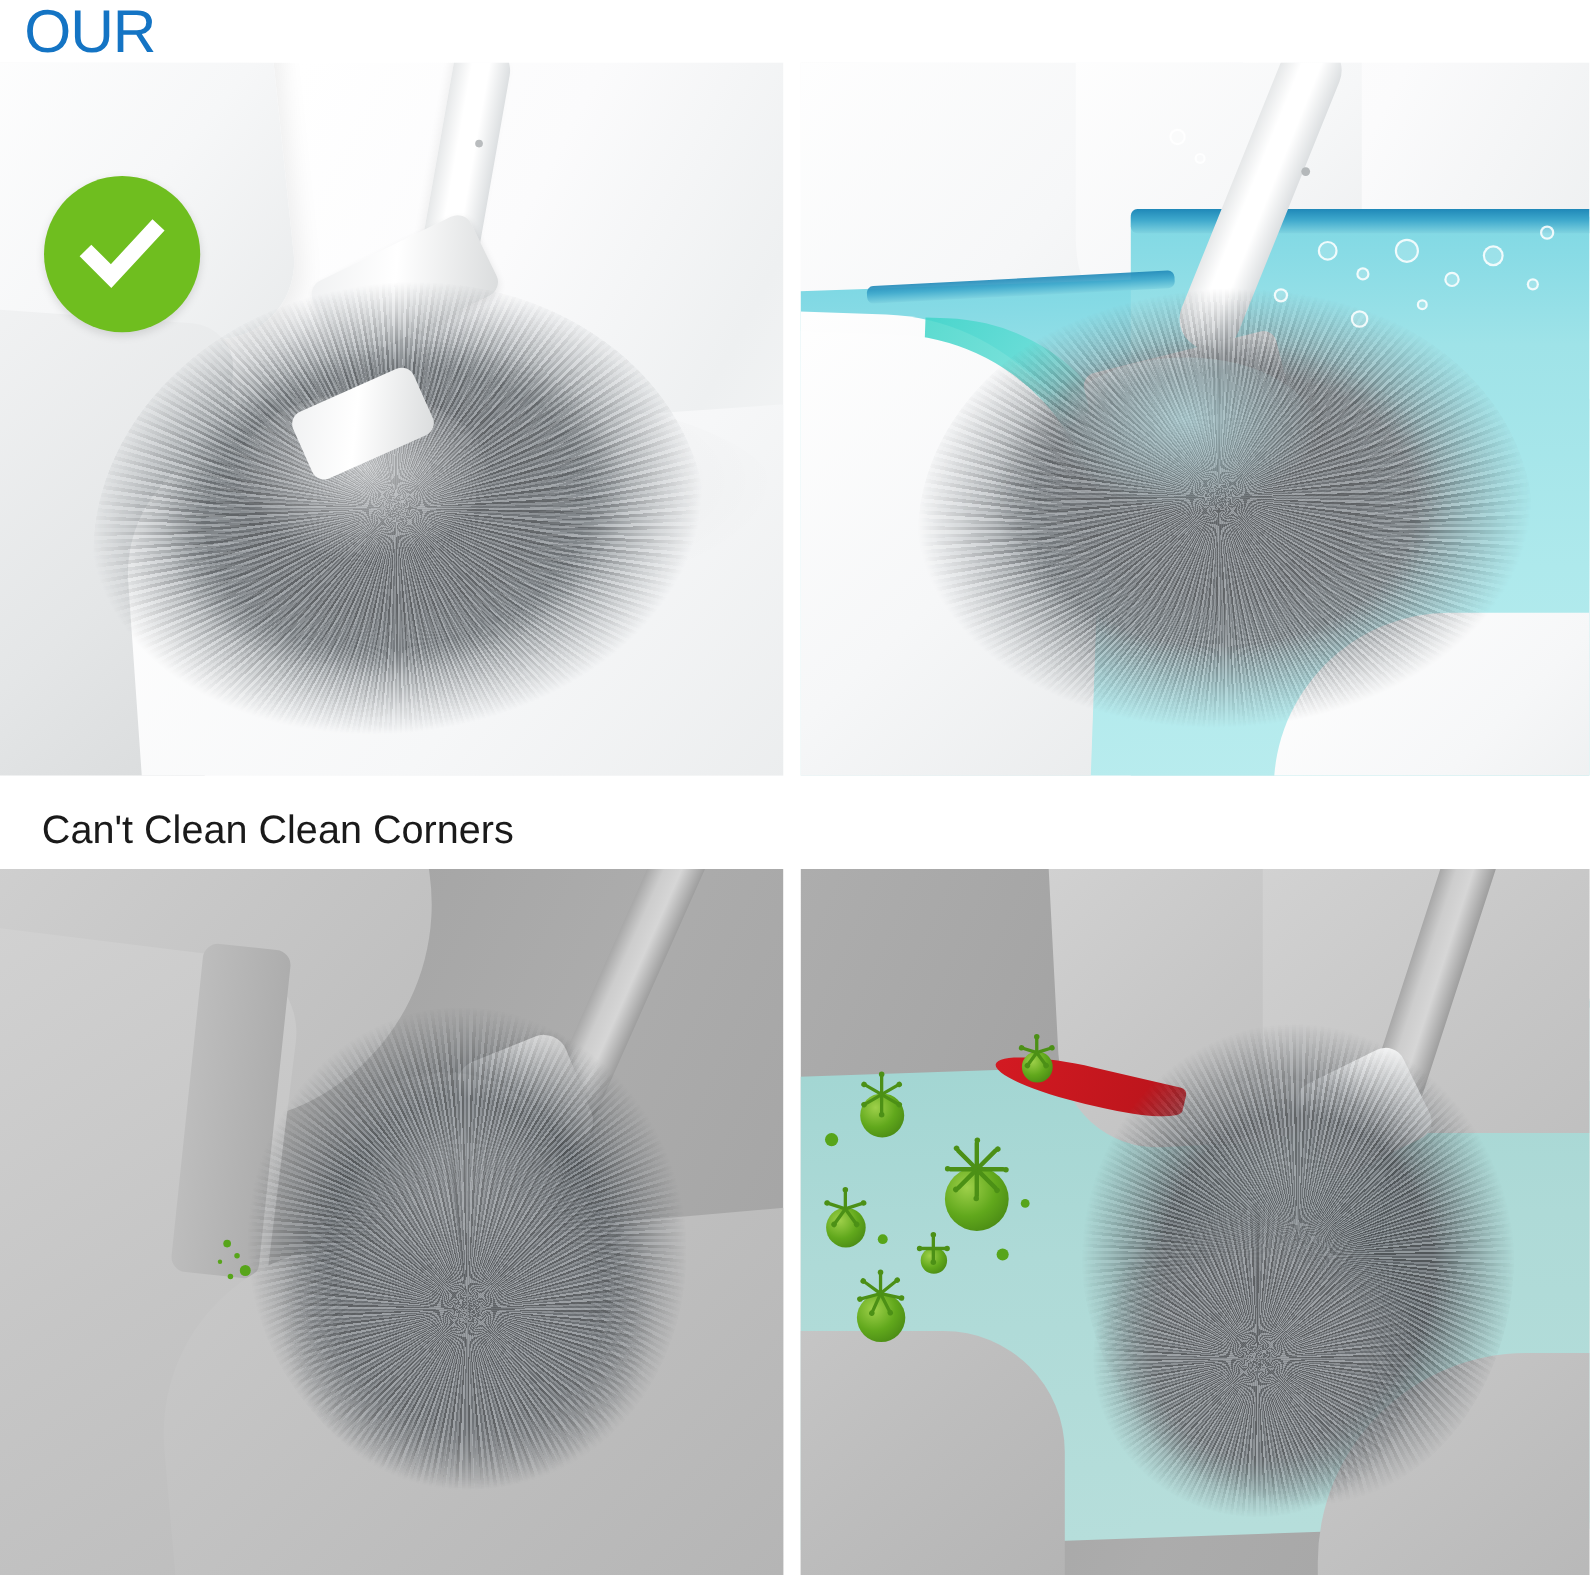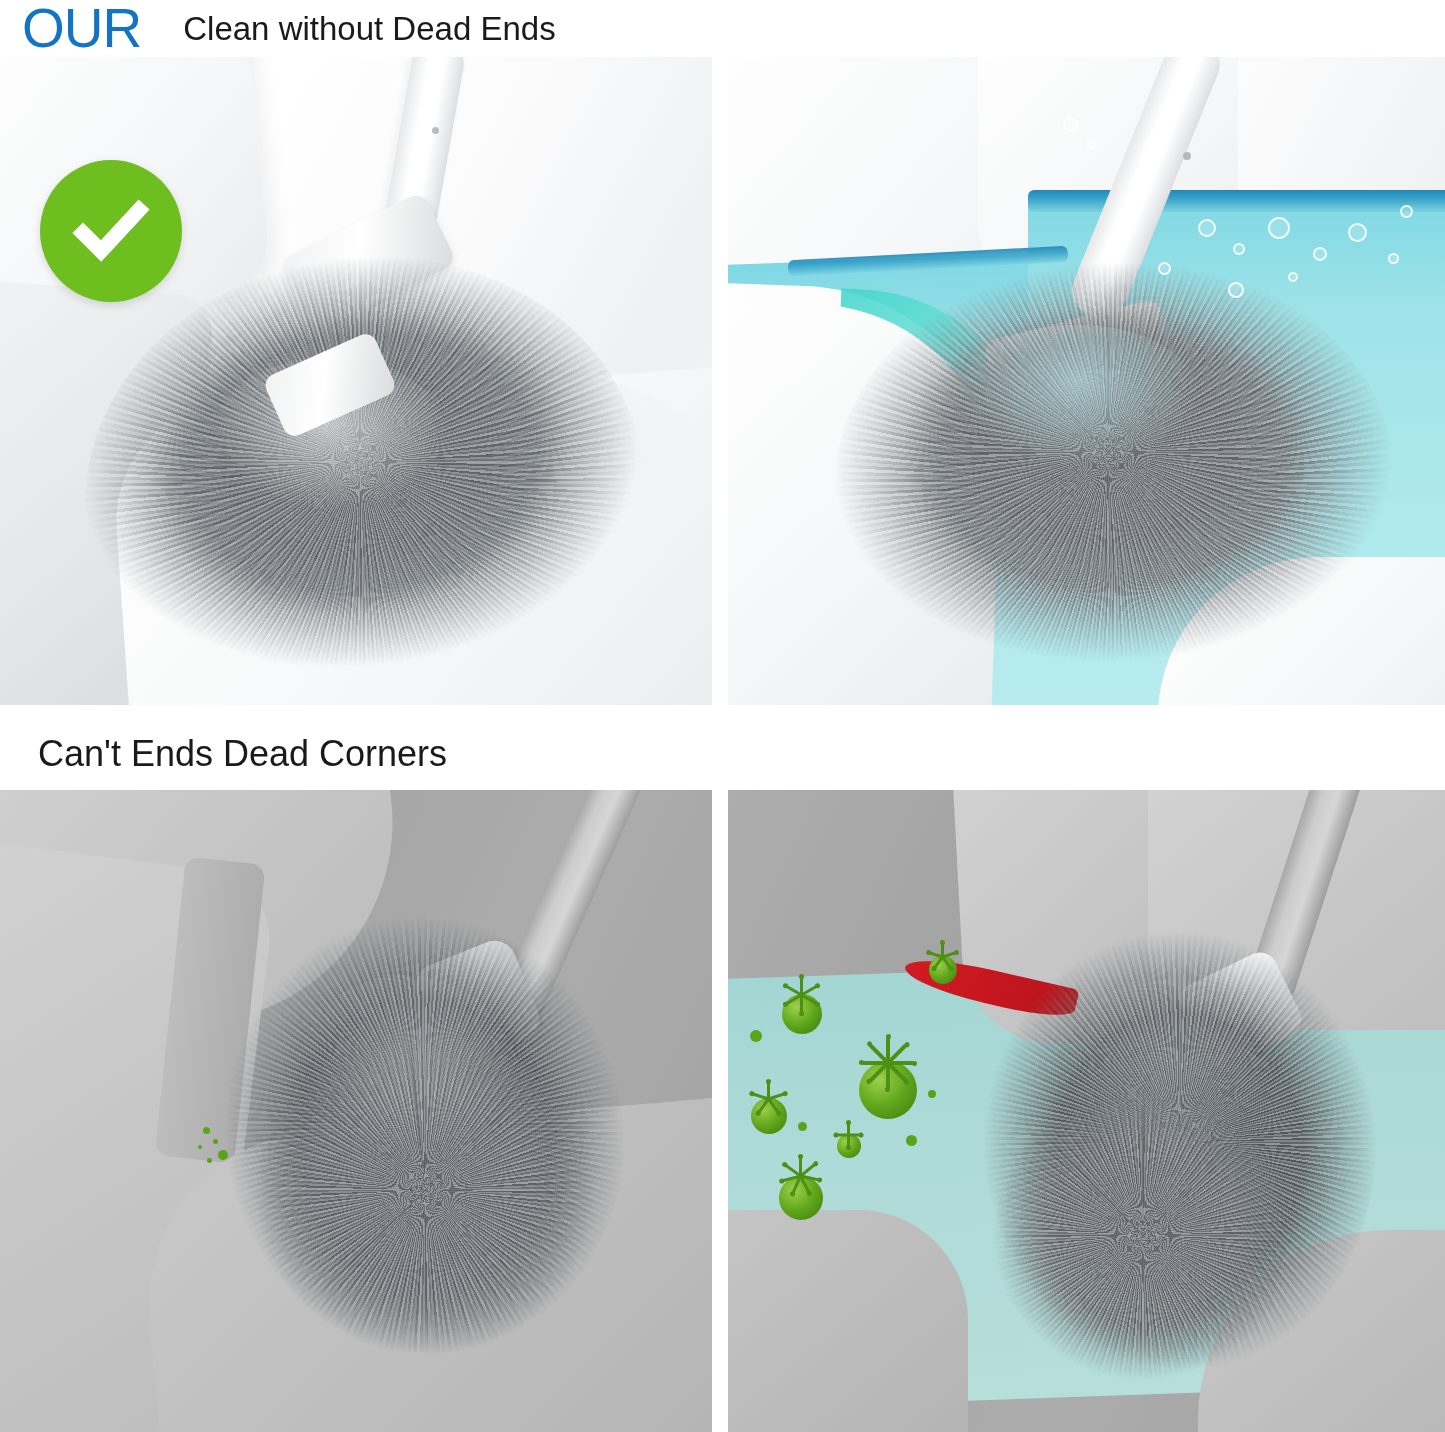--- a/index.html
+++ b/index.html
@@ -105,21 +105,20 @@
   .dot { position:absolute; border-radius:50%; background:#57a51a; }
 
   .redmark { position:absolute;
              background:linear-gradient(95deg,#d31a22 0%,#b8141b 100%); }
 </style>
 </head>
 <body>
 
 <div class="hdr hdr-our">
   <span class="brand">OUR</span>
-  <span class="tagline">Clean without Dead Ends</span>
 </div>
 
 <div class="panel bg-light" id="panel-tl">
 
   <div class="sh porc" style="left:-40px;top:-30px;width:300px;height:290px;border-radius:0 0 70px 0;
        transform:rotate(-6deg);box-shadow:6px 8px 22px rgba(0,0,0,.07);"></div>
   <div class="sh porc-d" style="left:-60px;top:230px;width:260px;height:430px;border-radius:0 40px 0 0;
        transform:rotate(4deg);"></div>
   <div class="sh porc" style="left:120px;top:330px;width:640px;height:360px;border-radius:120px 40px 0 0;
        transform:rotate(-4deg);"></div>
@@ -194,21 +193,21 @@
   <div class="bub" style="left:430px;top:205px;width:13px;height:13px;"></div>
   <div class="bub" style="left:500px;top:225px;width:16px;height:16px;"></div>
   <div class="bub" style="left:560px;top:215px;width:10px;height:10px;"></div>
   <div class="bub" style="left:335px;top:60px;width:15px;height:15px;"></div>
   <div class="bub" style="left:358px;top:82px;width:10px;height:10px;"></div>
   <div class="bub" style="left:672px;top:148px;width:13px;height:13px;"></div>
 
 </div>
 
 <div class="hdr hdr-others">
-  <span class="tagline">Can't Ends Dead Corners</span>
+  <span class="tagline">Can't Clean Clean Corners</span>
 </div>
 
 <div class="panel bg-gray" id="panel-bl">
   <div class="sh porc-g2" style="left:-120px;top:-60px;width:520px;height:300px;border-radius:0 0 200px 0;
        transform:rotate(-8deg);"></div>
   <div class="sh porc-g2" style="left:-180px;top:60px;width:420px;height:640px;border-radius:0 70px 0 0;
        transform:rotate(7deg);"></div>
   <div class="sh" style="left:170px;top:70px;width:80px;height:300px;border-radius:14px;
        background:linear-gradient(90deg,#bdbdbd,#adadad);transform:rotate(6deg);"></div>
   <div class="sh porc-g" style="left:150px;top:330px;width:640px;height:380px;border-radius:170px 0 0 0;

